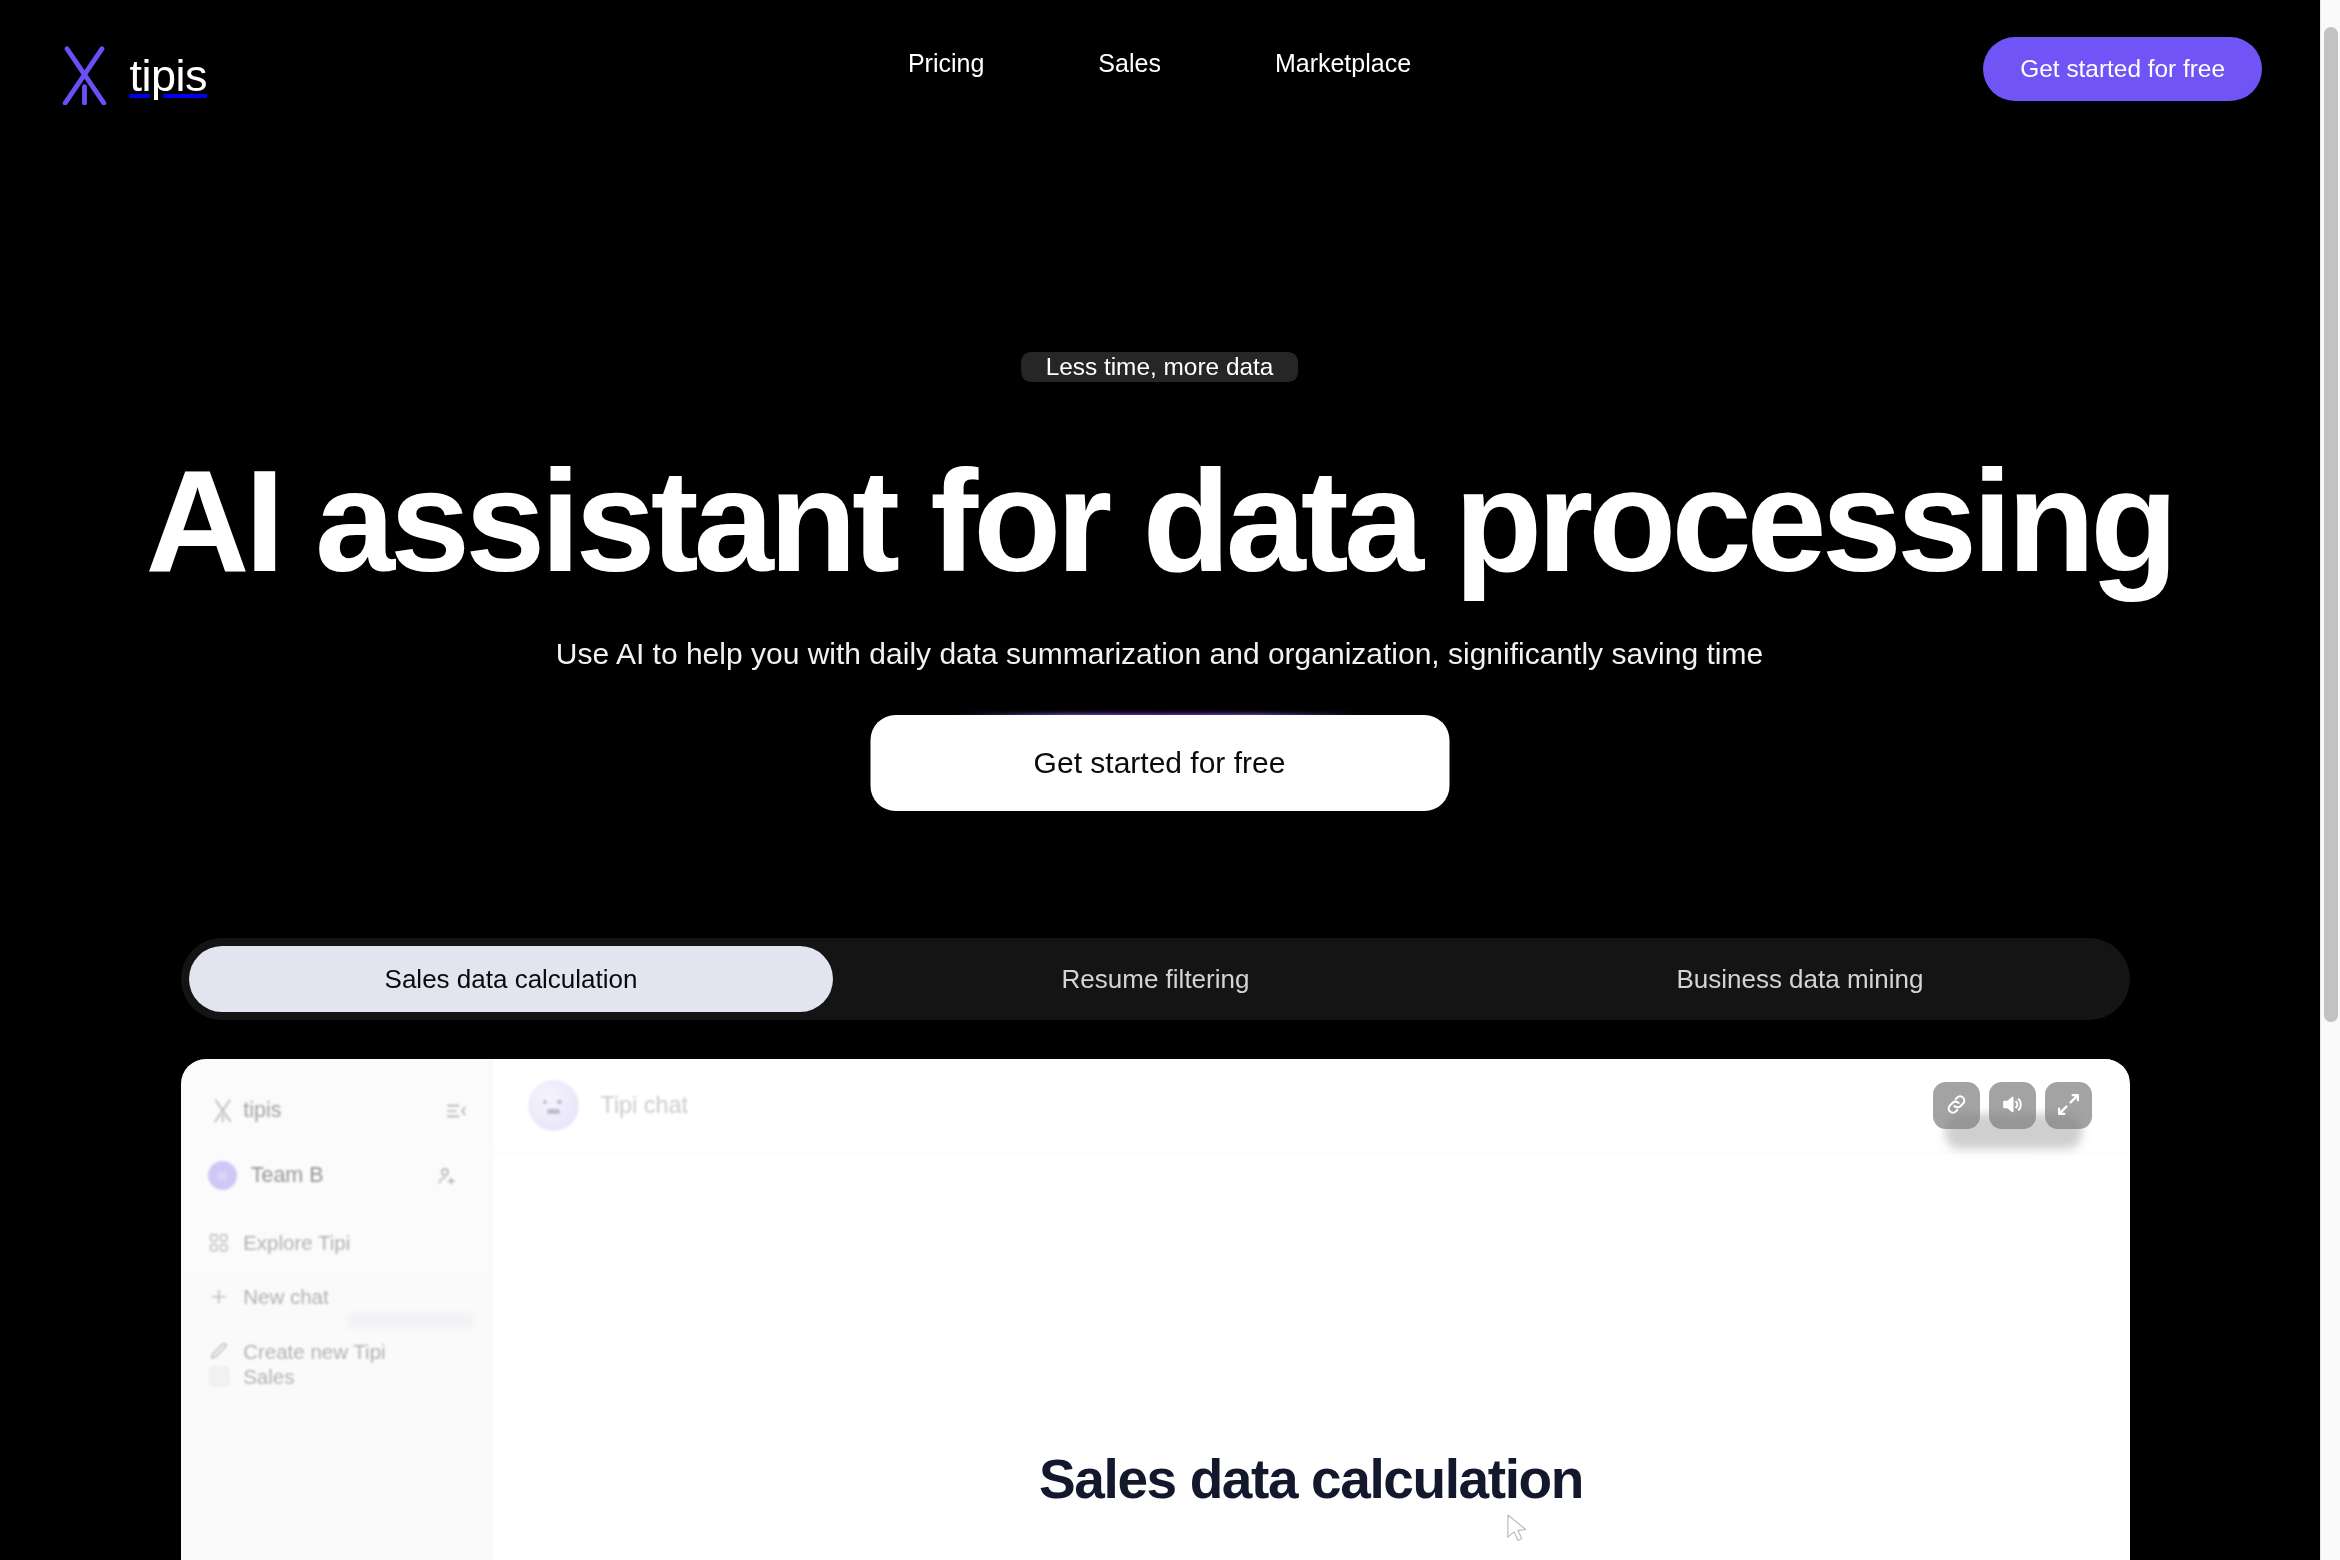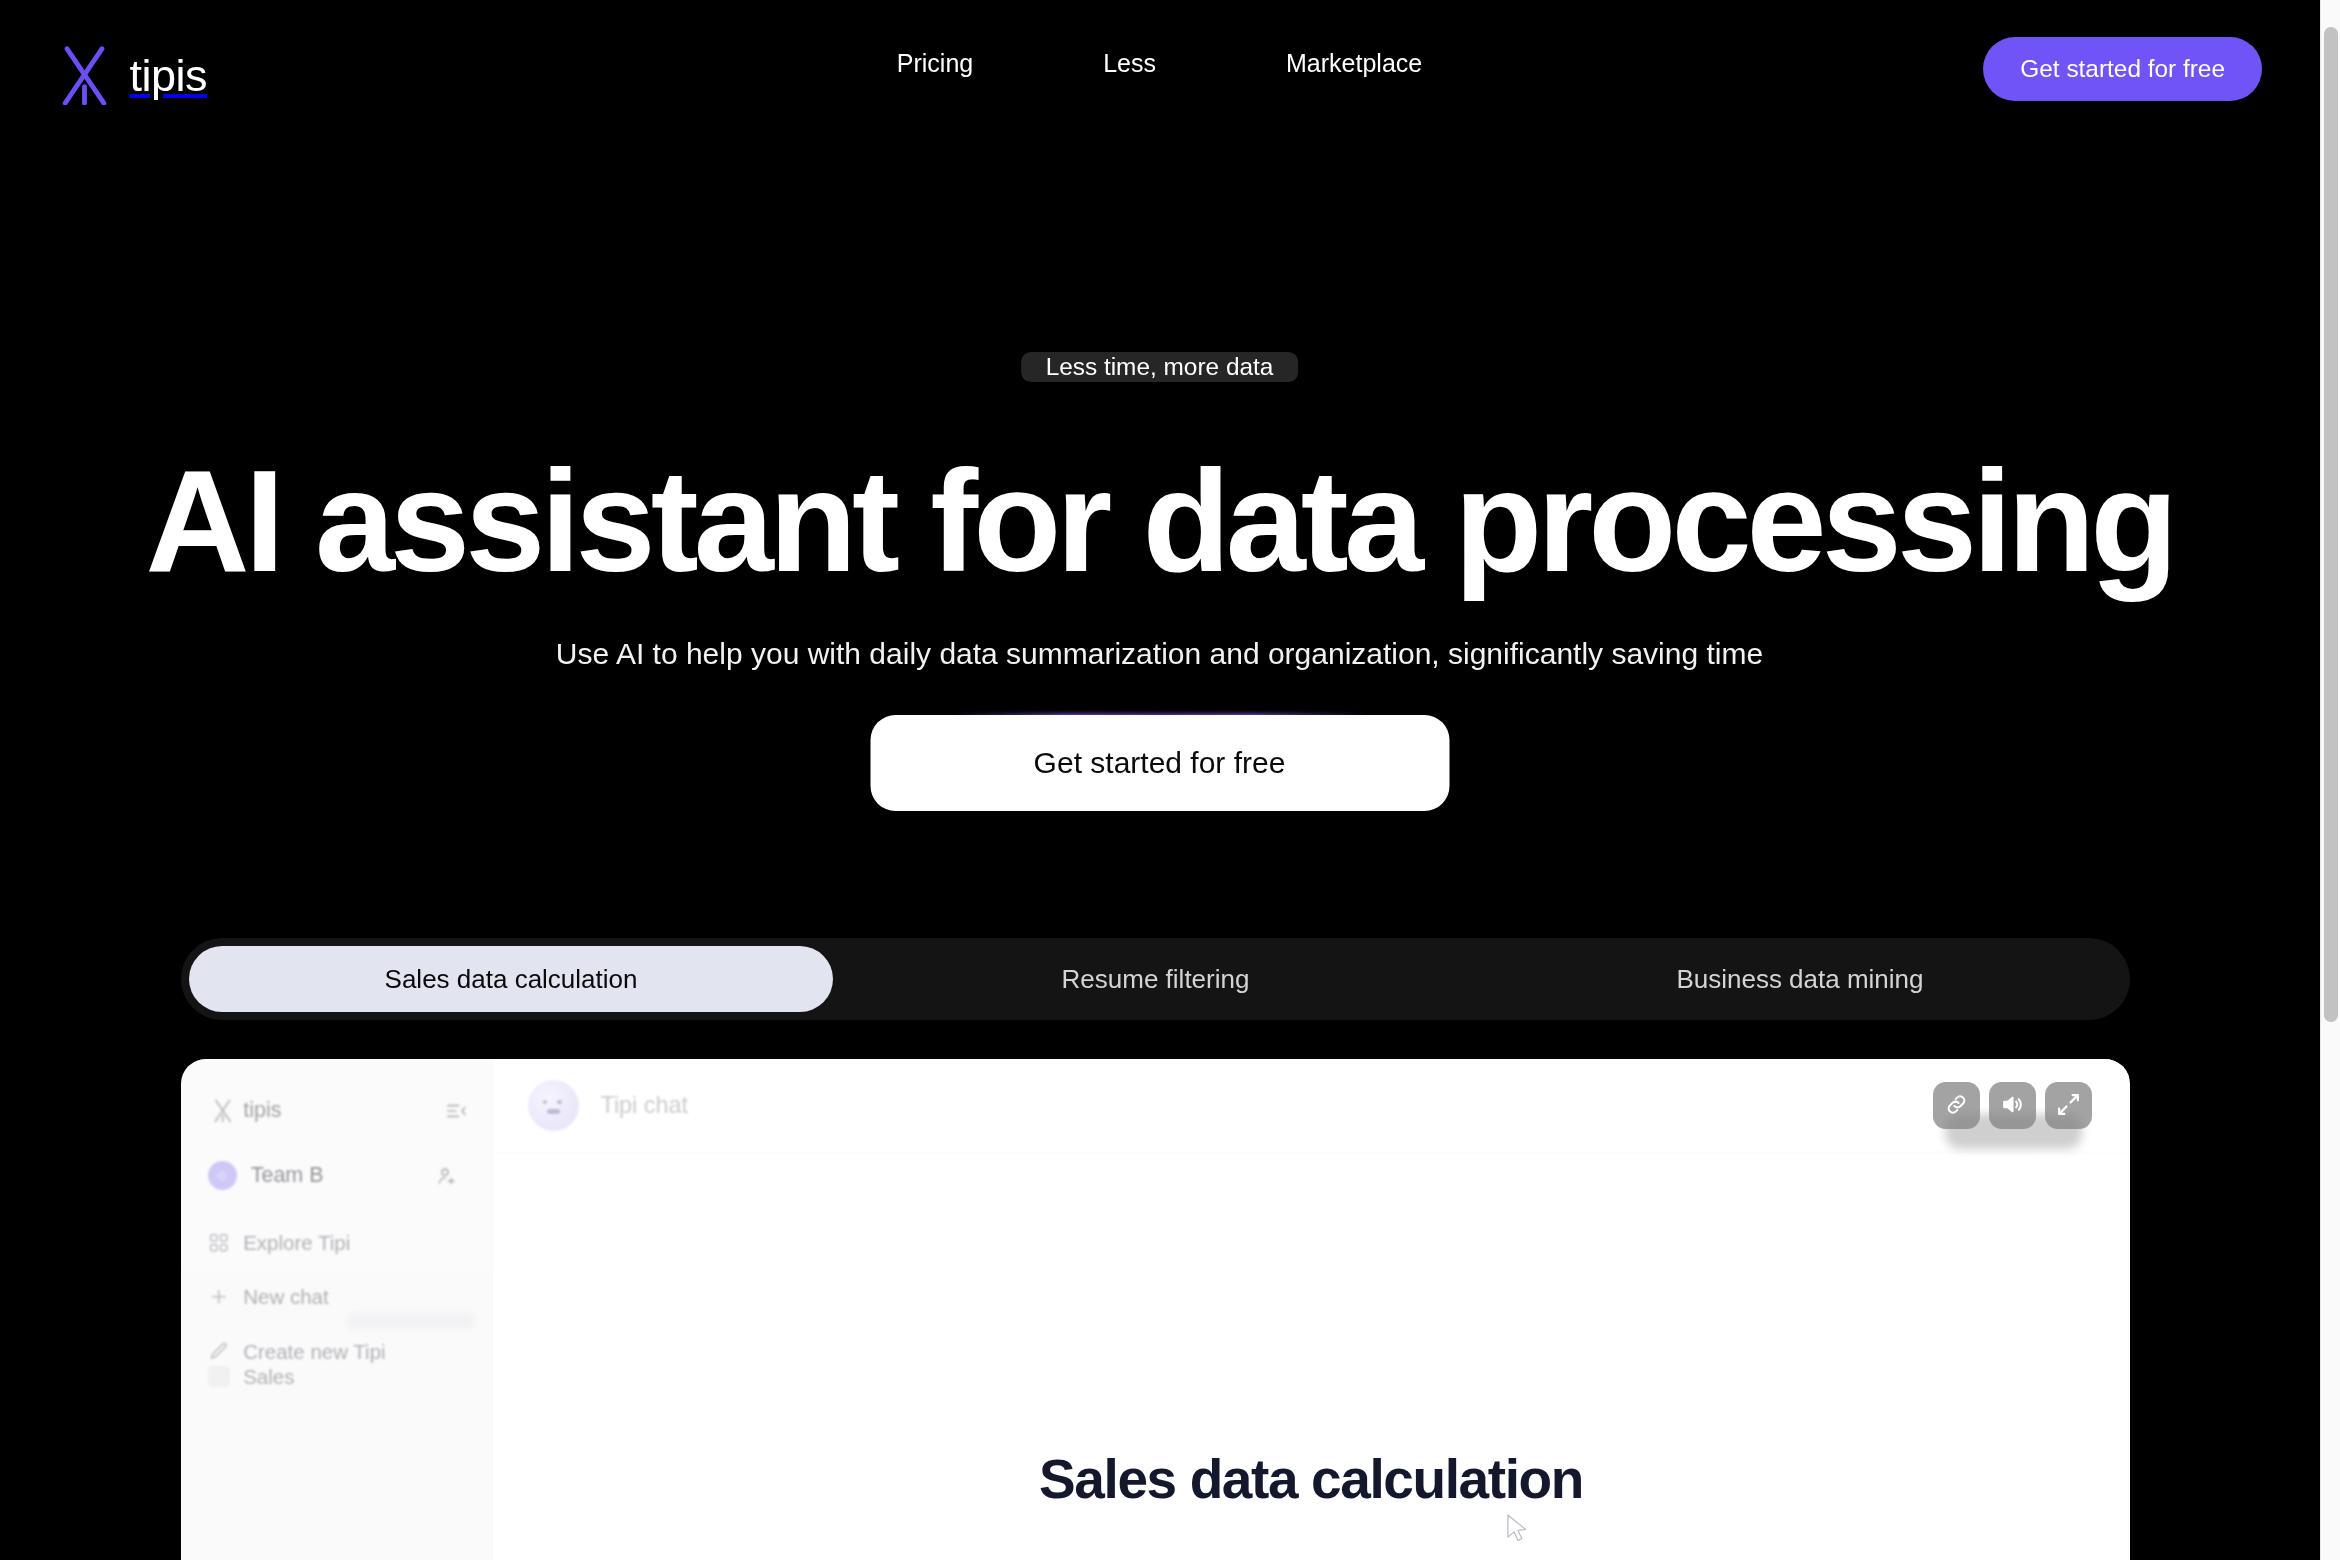--- a/index.html
+++ b/index.html
@@ -45,21 +45,21 @@
   }
   .logo-mark { width:55px; height:60px; display:block; }
   .brand-text {
     font-size:45px; color:#fff; letter-spacing:-0.5px; font-weight:400;
     line-height:1;
   }
 
   #nav-links {
     position:absolute; left:50%; top:51px;
     transform:translateX(-50%);
-    display:flex; align-items:center; gap:16px;
+    display:flex; align-items:center; gap:0;
   }
   .nav-link {
     color:#fff; font-size:25px; text-decoration:none;
     padding:0 57px; line-height:1; white-space:nowrap;
     cursor:pointer;
   }
 
   #nav-cta {
     position:absolute; right:57px; top:37px;
     background:#7054f5; color:#fff;
@@ -300,21 +300,21 @@
           <path d="M8 60 L46 4" stroke="#6b4ef5" stroke-width="5" stroke-linecap="round"></path>
           <path d="M48 60 L10 4" stroke="#6b4ef5" stroke-width="5" stroke-linecap="round"></path>
           <path d="M28 43 L28 60" stroke="#6b4ef5" stroke-width="5" stroke-linecap="round"></path>
         </svg>
       </span>
       <span class="brand-text">tipis</span>
     </a>
 
     <nav id="nav-links">
       <a class="nav-link" href="#">Pricing</a>
-      <a class="nav-link" href="#">Less</a>
+      <a class="nav-link" href="#">Sales</a>
       <a class="nav-link" href="#">Marketplace</a>
     </nav>
 
     <button id="nav-cta">Get started for free</button>
   </header>
 
   <section id="hero">
 
     <div id="hero-badge">Less time, more data</div>
 

